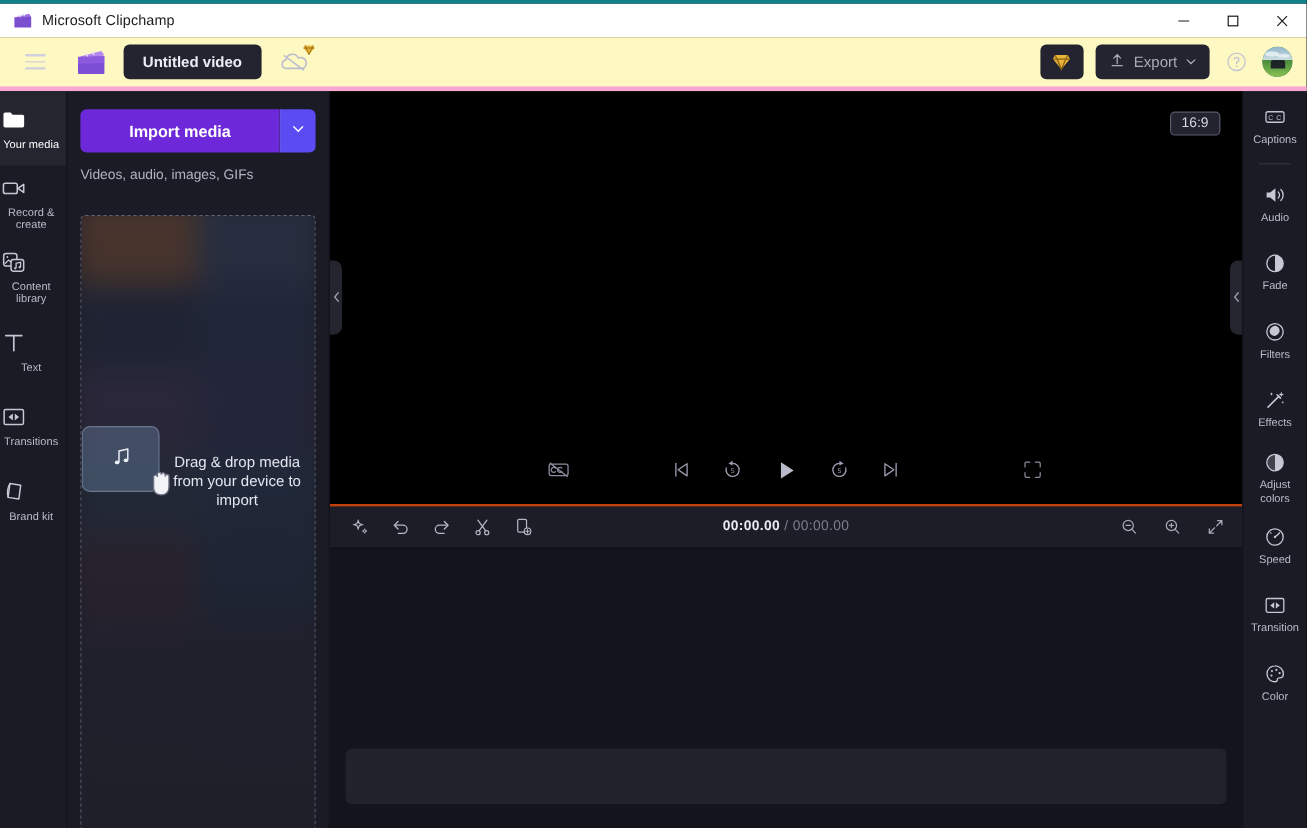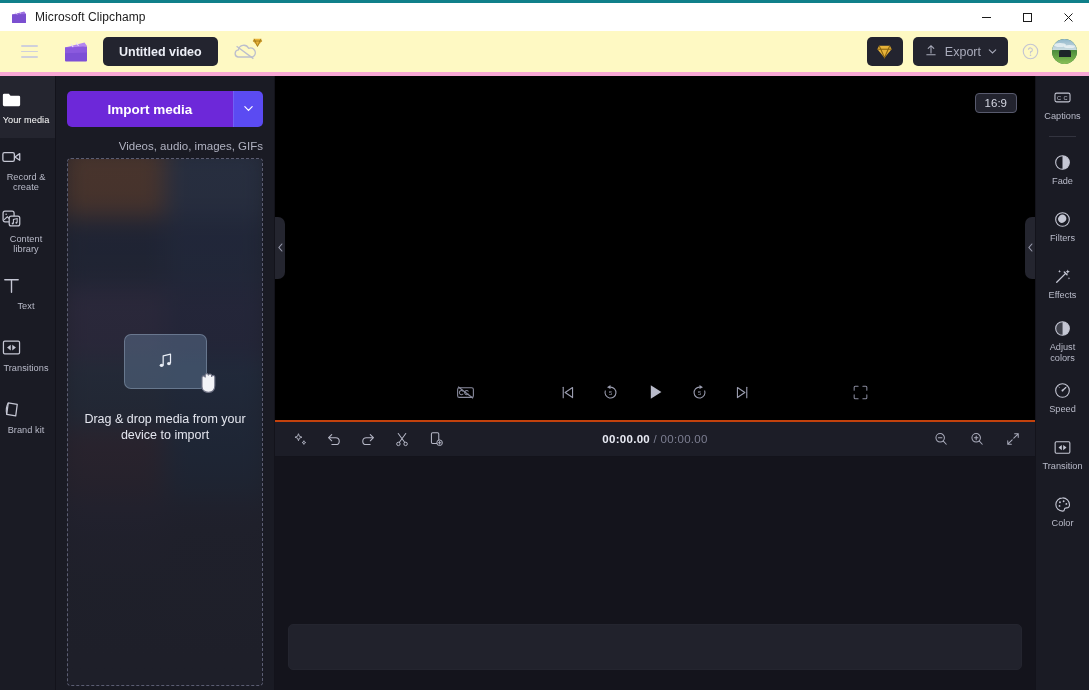--- a/index.html
+++ b/index.html
@@ -114,40 +114,40 @@
     flex: 1; background: #6d28d9; border-radius: 5px 0 0 5px;
     display: flex; align-items: center; justify-content: center;
     color: #fff; font-size: 13.5px; font-weight: 700;
   }
   .import-caret {
     width: 30px; background: #5b4bf2; border-radius: 0 5px 5px 0;
     border-left: 1px solid #6f60f5;
     display: flex; align-items: center; justify-content: center; color: #fff;
   }
   .import-sub {
-    text-align: right; font-size: 11.5px; color: #b0b2c1;
-    margin-top: 13px; margin-bottom: 6px;
+    text-align: left; font-size: 11.5px; color: #b0b2c1;
+    margin-top: 13px; margin-bottom: 27px;
   }
   .dropzone {
     position: relative; height: 528px; border: 1px dashed #5b5d72;
     border-radius: 4px; overflow: hidden; background: #1e1f29;
   }
   .thumbgrid {
     position: absolute; top: 0; left: 0; right: 0; height: 430px;
     display: grid; grid-template-columns: 1fr 1fr; grid-auto-rows: 67px;
     filter: blur(11px); opacity: .85; transform: scale(1.06);
   }
   .tg { width: 100%; height: 100%; }
   .dz-overlay {
     position: absolute; inset: 0;
     background: linear-gradient(180deg, rgba(30,31,41,.35) 0%, rgba(30,31,41,.55) 40%, rgba(30,31,41,.92) 72%, #1e1f29 100%);
   }
   .dz-content {
     position: absolute; left: 0; right: 0; top: 175px;
-    display: flex; flex-direction: column; align-items: center;
+    display: flex; flex-direction: row; align-items: flex-start;
   }
   .dz-card {
     width: 83px; height: 55px; border-radius: 7px;
     background: rgba(108,135,168,.40); border: 1px solid rgba(178,198,220,.35);
     display: flex; align-items: center; justify-content: center; position: relative;
   }
   .dz-hand { position: absolute; right: -16px; bottom: -13px; }
   .dz-text {
     margin-top: 22px; text-align: center; font-size: 12.5px; line-height: 16px;
     color: #e4e6ef; width: 165px;
@@ -624,20 +624,30 @@
         <svg width="21" height="21" viewBox="0 0 24 24">
           <rect x="3.4" y="7" width="17.2" height="10" rx="1.8" fill="none" stroke="#c5c7d4" stroke-width="1.2"></rect>
           <text x="8" y="15.1" font-size="6.4" fill="#c5c7d4" text-anchor="middle" font-family="Liberation Sans">C</text>
           <text x="15.4" y="15.1" font-size="6.4" fill="#c5c7d4" text-anchor="middle" font-family="Liberation Sans">C</text>
         </svg>
       </span>
       <span class="lbl">Captions</span>
     </div>
     <div class="rr-divider"></div>
 
+    <div class="rr-item">
+      <span class="ico">
+        <svg width="21" height="21" viewBox="0 0 24 24">
+          <path d="M4 9.6 H7.4 L12.4 5.6 V18.4 L7.4 14.4 H4 Z" fill="#c5c7d4"></path>
+          <path d="M15 9 a4.2 4.2 0 0 1 0 6" fill="none" stroke="#c5c7d4" stroke-width="1.25" stroke-linecap="round"></path>
+          <path d="M17.6 6.8 a7.4 7.4 0 0 1 0 10.4" fill="none" stroke="#c5c7d4" stroke-width="1.25" stroke-linecap="round"></path>
+        </svg>
+      </span>
+      <span class="lbl">Audio</span>
+    </div>
 
     <div class="rr-item">
       <span class="ico">
         <svg width="21" height="21" viewBox="0 0 24 24">
           <circle cx="12" cy="12" r="7.8" fill="none" stroke="#c5c7d4" stroke-width="1.25"></circle>
           <path d="M12 4.2 A7.8 7.8 0 0 1 12 19.8 Z" fill="#c5c7d4"></path>
         </svg>
       </span>
       <span class="lbl">Fade</span>
     </div>

